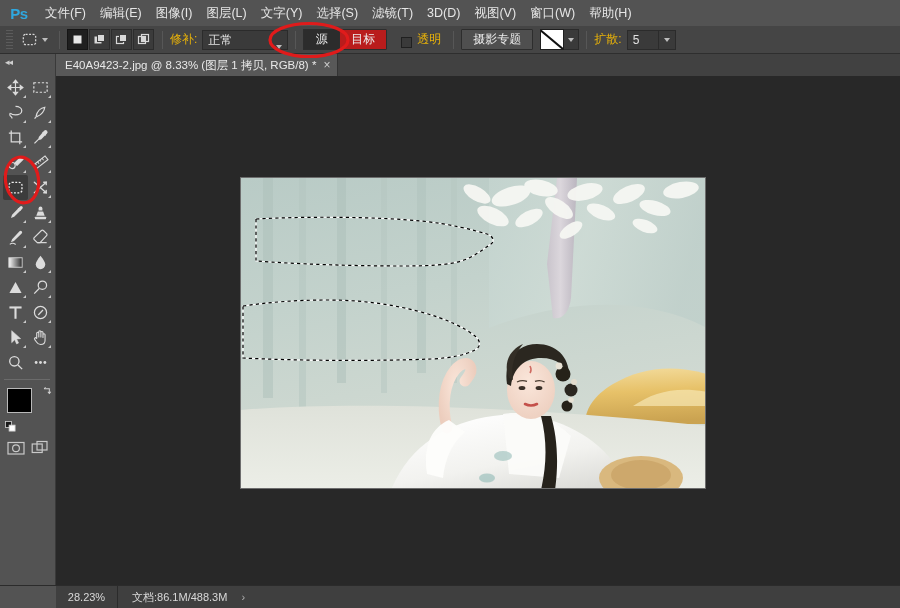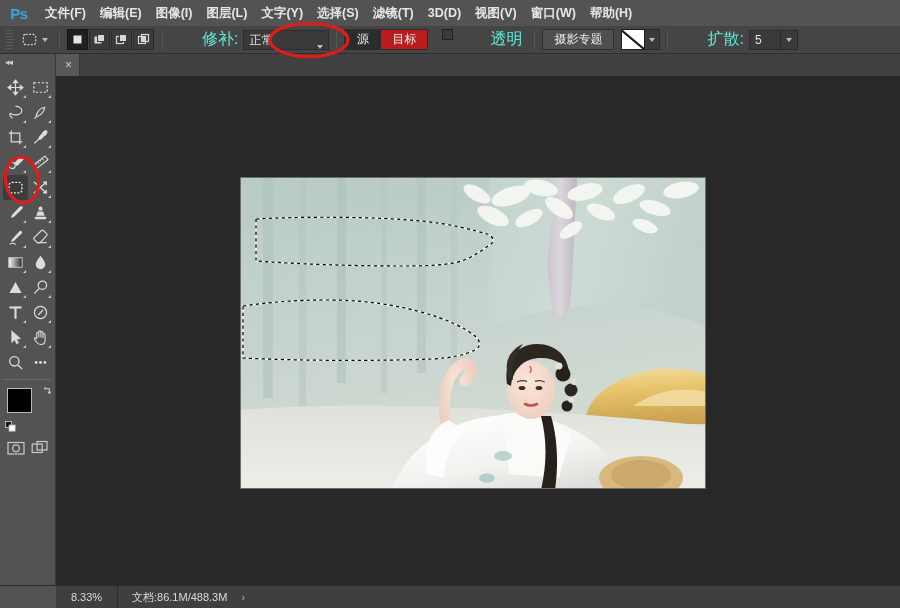--- a/index.html
+++ b/index.html
@@ -15,21 +15,21 @@
   .menubar {
     position:absolute; left:0; top:0; width:900px; height:26px;
     background:#535353; display:flex; align-items:center;
   }
   .ps-logo {
     width:38px; height:26px; display:flex; align-items:center; justify-content:center;
     font-weight:bold; font-size:15px; color:#2fa8e0; letter-spacing:-0.5px;
   }
   .menu-item {
     padding:0 7px; height:26px; line-height:26px; font-size:12.5px; color:#e6e6e6;
-    white-space:nowrap; cursor:default;font-weight:bold;
+    white-space:nowrap; cursor:default;
   }
 
   
   .optionsbar {
     position:absolute; left:0; top:26px; width:900px; height:28px;
     background:#454545; display:flex; align-items:center; padding-left:6px;
     border-bottom:1px solid #2e2e2e;
   }
   .opt-grip { width:7px; height:20px; margin-right:3px;
     background:repeating-linear-gradient(to bottom,#6e6e6e 0 1px,transparent 1px 3px);
@@ -41,21 +41,21 @@
   .caret { width:0;height:0;border-left:3.5px solid transparent;border-right:3.5px solid transparent;
            border-top:4px solid #bdbdbd; }
   .sep { width:1px; height:18px; background:#303030; margin:0 7px;
          border-right:1px solid #575757; }
   .seg-group { display:flex; }
   .seg-btn {
     width:21px; height:21px; background:#3b3b3b; border:1px solid #2c2c2c;
     display:flex; align-items:center; justify-content:center; margin-right:1px;
   }
   .seg-btn.active { background:#1f1f1f; border-color:#151515; }
-  .opt-label { font-size:16px; color:#5eead4; margin-right:5px; white-space:nowrap;margin-left:32px; }
+  .opt-label { font-size:12px; color:#eab308; margin-right:5px; white-space:nowrap; }
   .opt-select {
     height:20px; min-width:78px; background:#3a3a3a; border:1px solid #2b2b2b;
     display:flex; align-items:flex-end; justify-content:space-between;
     padding:0 5px; font-size:12px; color:#e2e2e2;
   }
   .checkbox {
     width:11px;height:11px;background:#3a3a3a;border:1px solid #202020;
     margin-right:5px; flex:none;
   }
   .opt-btn {
@@ -229,21 +229,21 @@
       <div class="opt-btn" style="background:#2c2c2c;border-right:none;min-width:36px">
         <span>源</span>
       </div>
       <div class="opt-btn" style="background:#b91c1c;min-width:44px">
         <span>目标</span>
       </div>
     </div>
 
     <div style="width:14px"></div>
 
-    <div style="display:flex;align-items:flex-start">
+    <div style="display:flex;align-items:flex-end">
       <span class="checkbox"></span>
       <span class="opt-label">透明</span>
     </div>
 
     <div class="sep"></div>
 
     <div class="opt-btn">
       <span>摄影专题</span>
     </div>
 
@@ -261,20 +261,21 @@
     <div class="num-field">
       <span>5</span>
     </div>
     <div class="stepper">
       <span class="caret"></span>
     </div>
   </div>
 
   <div class="tabbar">
     <div class="doc-tab">
+      <span>E40A9423-2.jpg @ 8.33% (图层 1 拷贝, RGB/8) *</span>
       <span class="tab-close">×</span>
     </div>
   </div>
 
   <div class="toolbar">
     <div class="tb-collapse">
       <span>◂◂</span>
     </div>
 
     <div class="tb-grid">
@@ -659,21 +660,21 @@
   <svg class="annot" style="left:266px;top:20px;width:86px;height:40px" viewBox="0 0 86 40">
     <ellipse cx="43" cy="20" rx="39" ry="16.5" fill="none" stroke="#e01b1b" stroke-width="3.2"></ellipse>
   </svg>
 
   <svg class="annot" style="left:2px;top:154px;width:40px;height:52px" viewBox="0 0 40 52">
     <ellipse cx="20" cy="26" rx="16.5" ry="23" fill="none" stroke="#e01b1b" stroke-width="3.2" transform="rotate(-8 20 26)"></ellipse>
   </svg>
 
   <div class="statusbar">
     <div class="sb-left-pad"></div>
-    <div class="sb-zoom">8.33%</div>
+    <div class="sb-zoom">28.23%</div>
     <div class="sb-doc">
       <span>文档:</span><span>86.1M/488.3M</span>
     </div>
     <div class="sb-arrow">›</div>
   </div>
 
 
 </div>
 
 </body></html>

